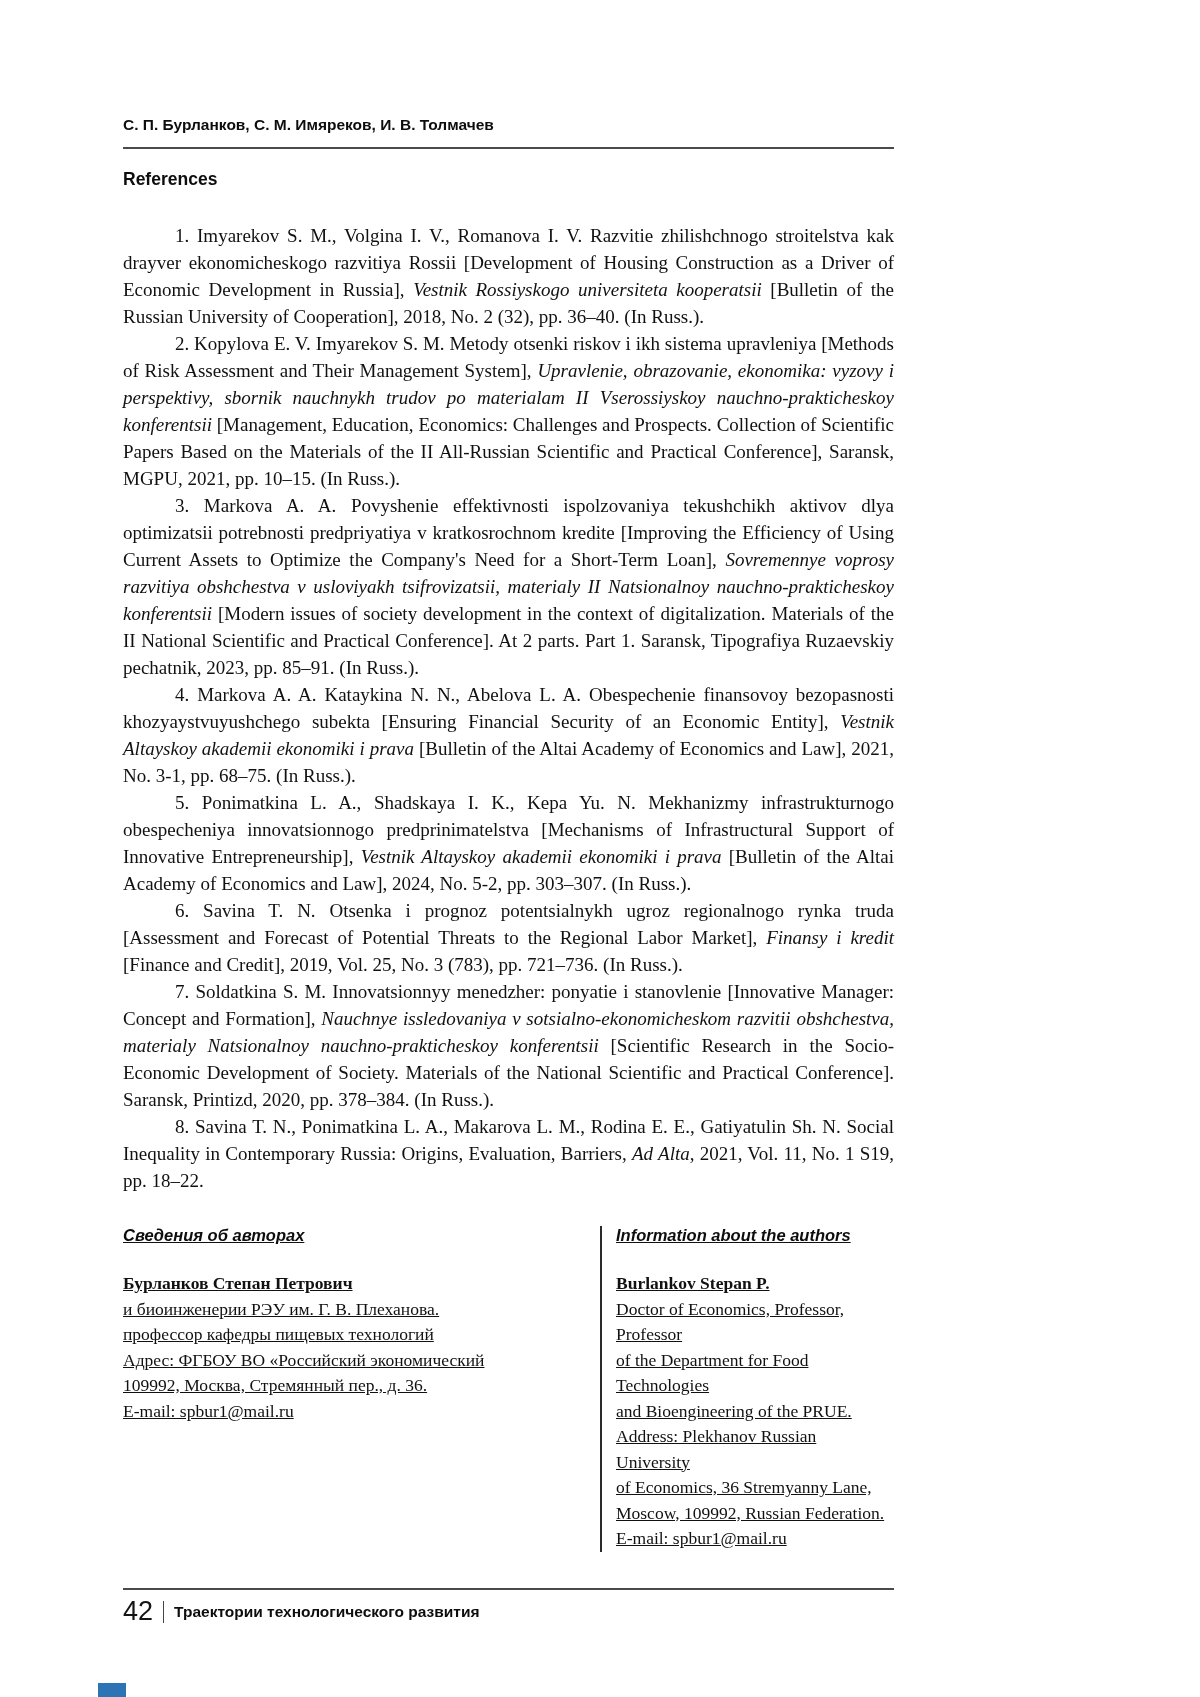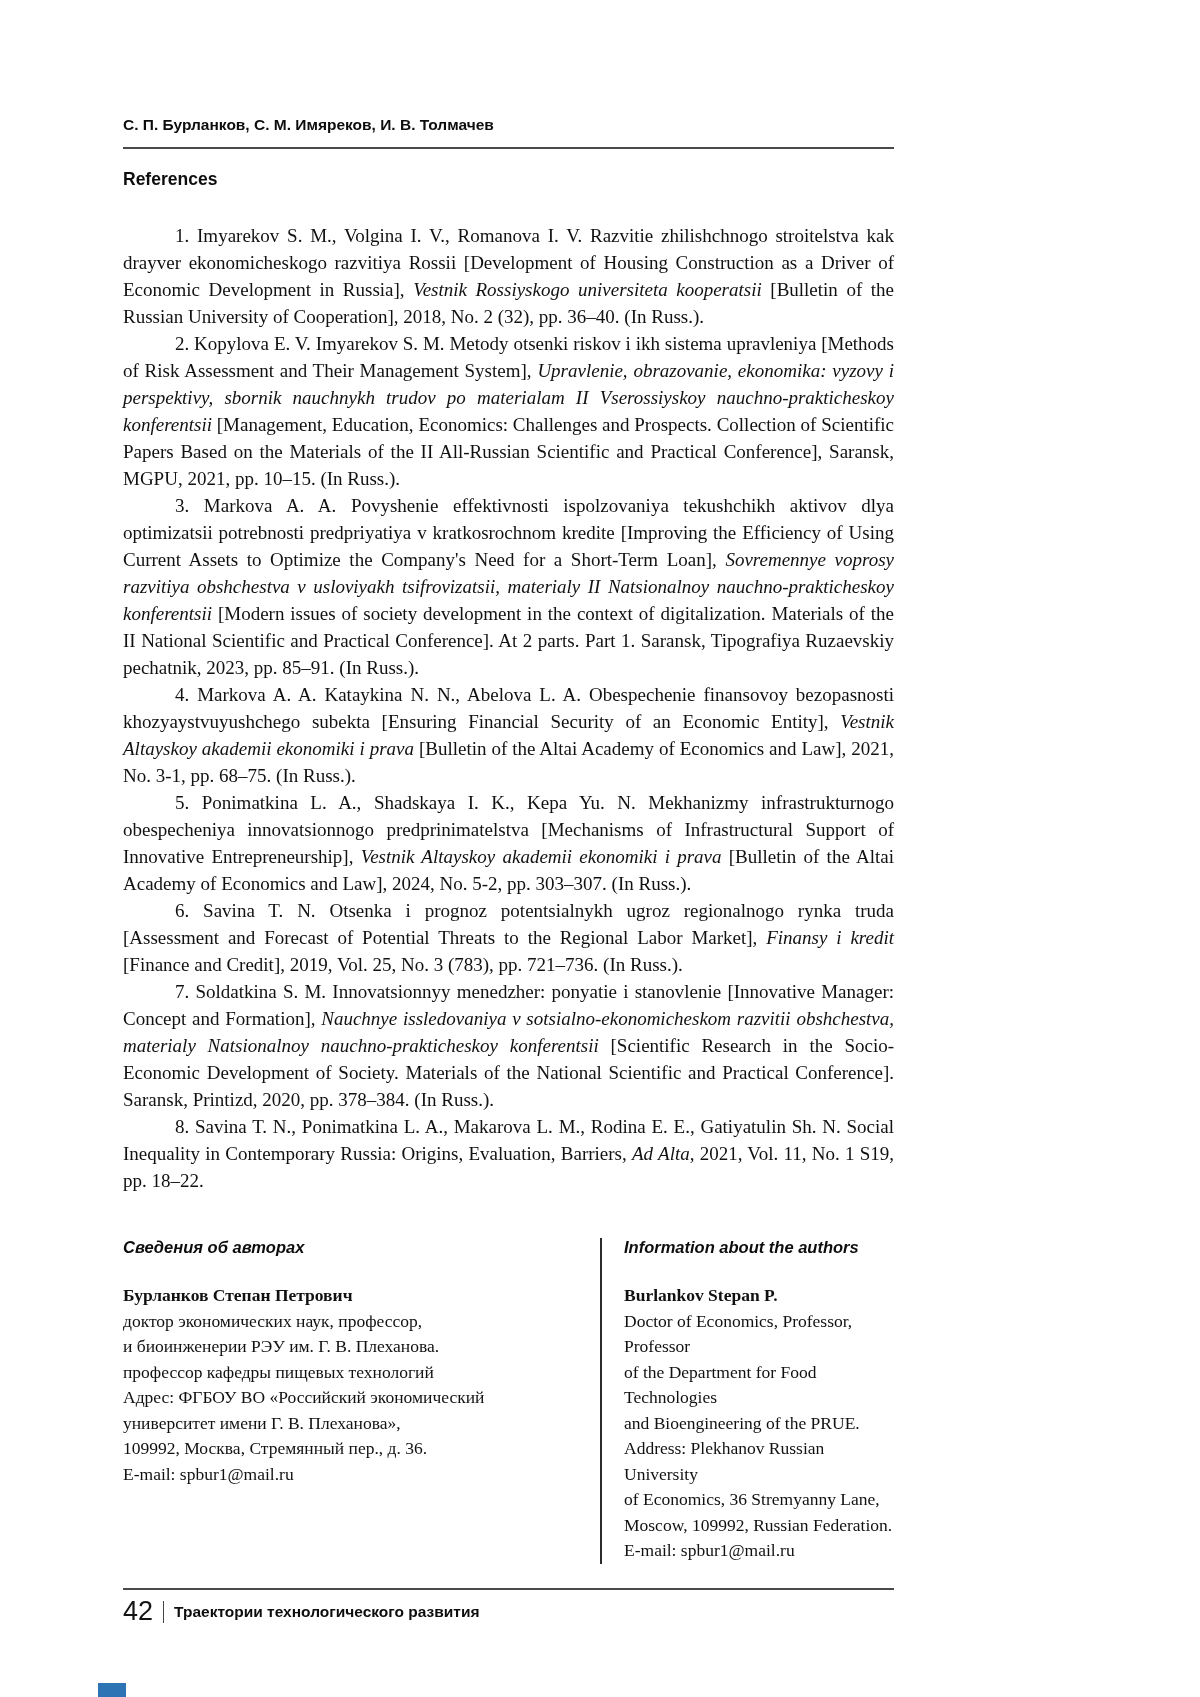--- a/index.html
+++ b/index.html
@@ -39,25 +39,26 @@
   .dates-row{
     position:relative;
     margin-top:26px;
     font-size:19px;
     height:27px;
   }
   .dates-row .received{margin-left:52px;}
   .dates-row .accepted{position:absolute;left:437px;top:0;}
   .authors-block{
     display:flex;
-    margin-top:44px;
+    margin-top:32px;
+    text-decoration:underline;
   }
   .authors-col{box-sizing:border-box;}
   .authors-col.left{width:477px;padding-right:24px;}
-  .authors-col.right{flex:1;border-left:2px solid #2b2b2b;padding-left:22px;}
+  .authors-col.right{flex:1;border-left:2px solid #2b2b2b;padding-left:14px;}
   .authors-heading{
     font-family:"Liberation Sans", sans-serif;
     font-weight:bold;
     font-style:italic;
     font-size:16.5px;
     margin-bottom:26px;
     color:#0d0d0d;
   }
   .author-name{
     font-weight:bold;
@@ -119,25 +120,23 @@
       <p class="ref"><span>7. Soldatkina S. M. Innovatsionnyy menedzher: ponyatie i stanovlenie [Innovative Manager: Concept and Formation], </span><span class="it">Nauchnye issledovaniya v sotsialno-ekonomicheskom razvitii obshchestva, materialy Natsionalnoy nauchno-prakticheskoy konferentsii</span><span> [Scientific Research in the Socio-Economic Development of Society. Materials of the National Scientific and Practical Conference]. Saransk, Printizd, 2020, pp. 378–384. (In Russ.).</span></p>
       <p class="ref"><span>8. Savina T. N., Ponimatkina L. A., Makarova L. M., Rodina E. E., Gatiyatulin Sh. N. Social Inequality in Contemporary Russia: Origins, Evaluation, Barriers, </span><span class="it">Ad Alta</span><span>, 2021, Vol. 11, No. 1 S19, pp. 18–22.</span></p>
     </div>
 
 
   <div class="authors-block">
     <div class="authors-col left">
       <div class="authors-heading">Сведения об авторах</div>
       <div class="author-name">Бурланков Степан Петрович</div>
       <div>
-          <div class="info-line">доктор экономических наук, профессор,</div>
           <div class="info-line">и биоинженерии РЭУ им. Г. В. Плеханова.</div>
           <div class="info-line">профессор кафедры пищевых технологий</div>
           <div class="info-line">Адрес: ФГБОУ ВО «Российский экономический</div>
-          <div class="info-line">университет имени Г. В. Плеханова»,</div>
           <div class="info-line">109992, Москва, Стремянный пер., д. 36.</div>
           <div class="info-line">E-mail: spbur1@mail.ru</div>
         </div>
     </div>
     <div class="authors-col right">
       <div class="authors-heading">Information about the authors</div>
       <div class="author-name">Burlankov Stepan P.</div>
       <div>
           <div class="info-line">Doctor of Economics, Professor, Professor</div>
           <div class="info-line">of the Department for Food Technologies</div>

